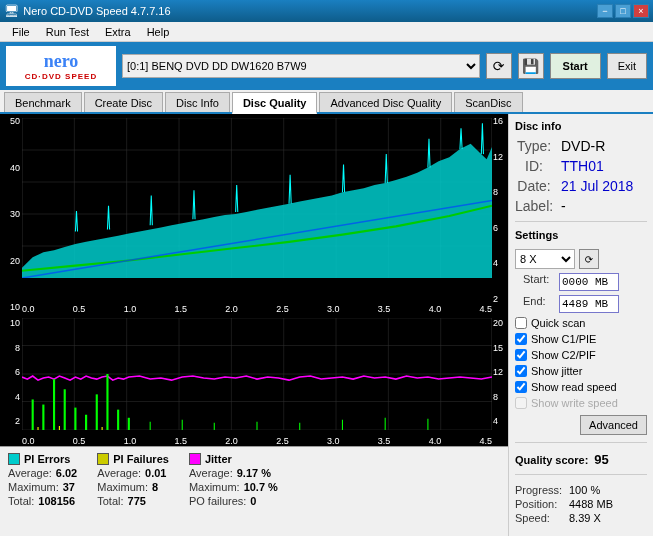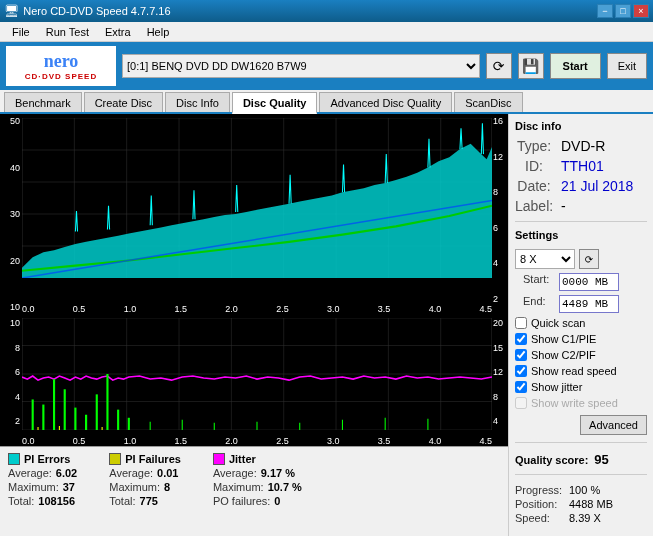--- a/index.html
+++ b/index.html
@@ -469,21 +469,21 @@
           <span>1.5</span>
           <span>2.0</span>
           <span>2.5</span>
           <span>3.0</span>
           <span>3.5</span>
           <span>4.0</span>
           <span>4.5</span>
       </div>
     </div>
 
-    <div class="legend-area" style="background:#f0f0f0; border-top:1px solid #999; padding:6px 8px; display:flex; gap:32px; height:90px;">
+    <div class="legend-area" style="background:#f0f0f0; border-top:1px solid #999; padding:6px 8px; display:flex; gap:20px; height:90px;">
 
       <div class="legend-item">
         <div class="legend-header">
           <div class="legend-color-box" style="background:#00cccc; border:1px solid #555;"></div>
           <span>PI Errors</span>
         </div>
         <div class="legend-row">
             <span class="legend-label">Average:</span>
             <span class="legend-value">6.02</span>
           </div>
@@ -583,25 +583,25 @@
     <div class="checkbox-row">
       <input type="checkbox" class="cb" checked="" style="">
       <span>Show C1/PIE</span>
     </div>
     <div class="checkbox-row">
       <input type="checkbox" class="cb" checked="" style="">
       <span>Show C2/PIF</span>
     </div>
     <div class="checkbox-row">
       <input type="checkbox" class="cb" checked="" style="">
-      <span>Show read speed</span>
+      <span>Show jitter</span>
     </div>
     <div class="checkbox-row">
       <input type="checkbox" class="cb" checked="" style="">
-      <span>Show jitter</span>
+      <span>Show read speed</span>
     </div>
     <div class="checkbox-row">
       <input type="checkbox" class="cb" disabled="" style="">
       <span style="color:#aaa;">Show write speed</span>
     </div>
 
     <div style="display:flex; justify-content:flex-end;">
       <button class="advanced-btn">Advanced</button>
     </div>
 

